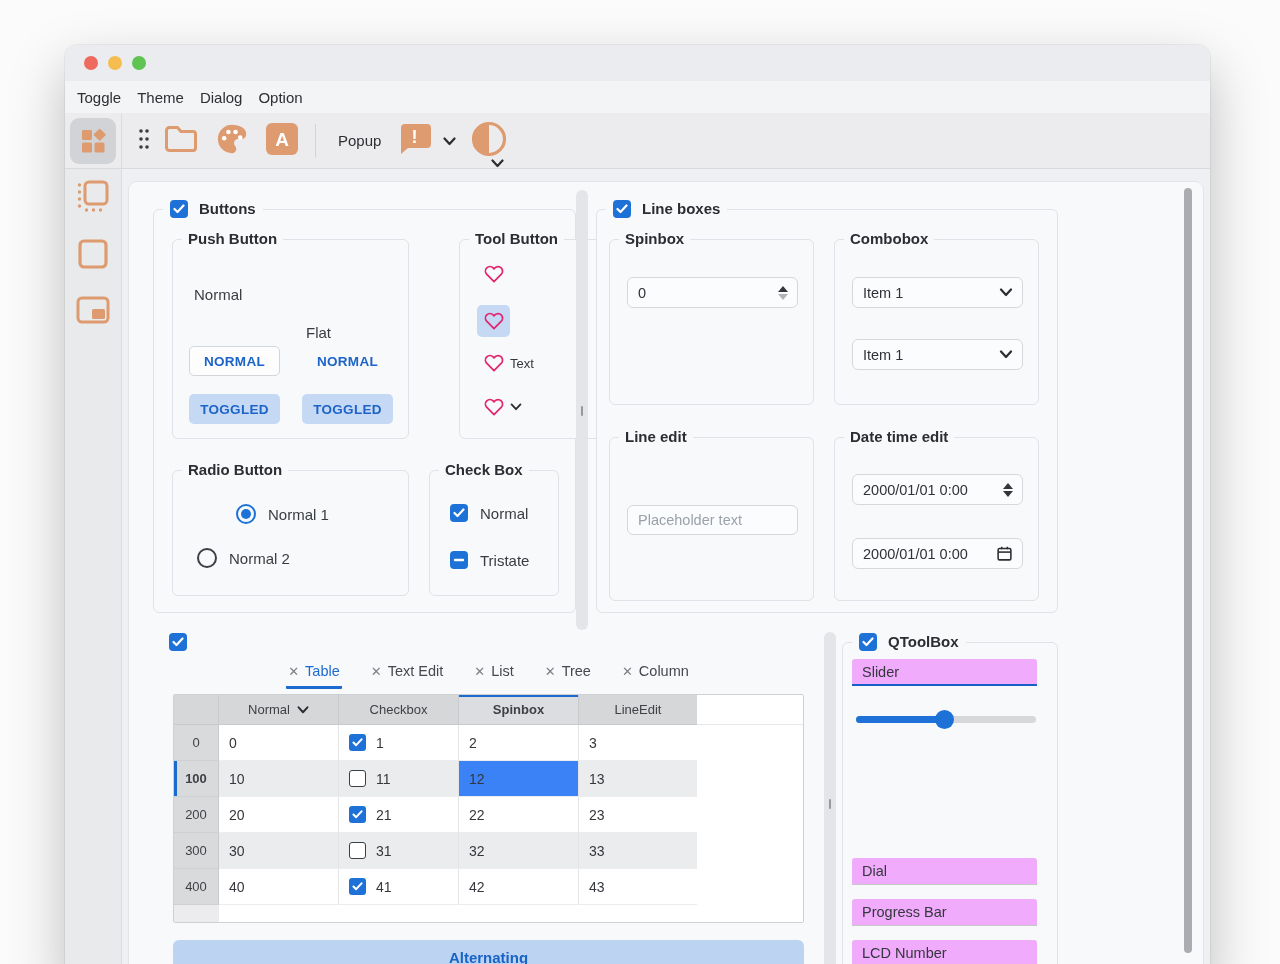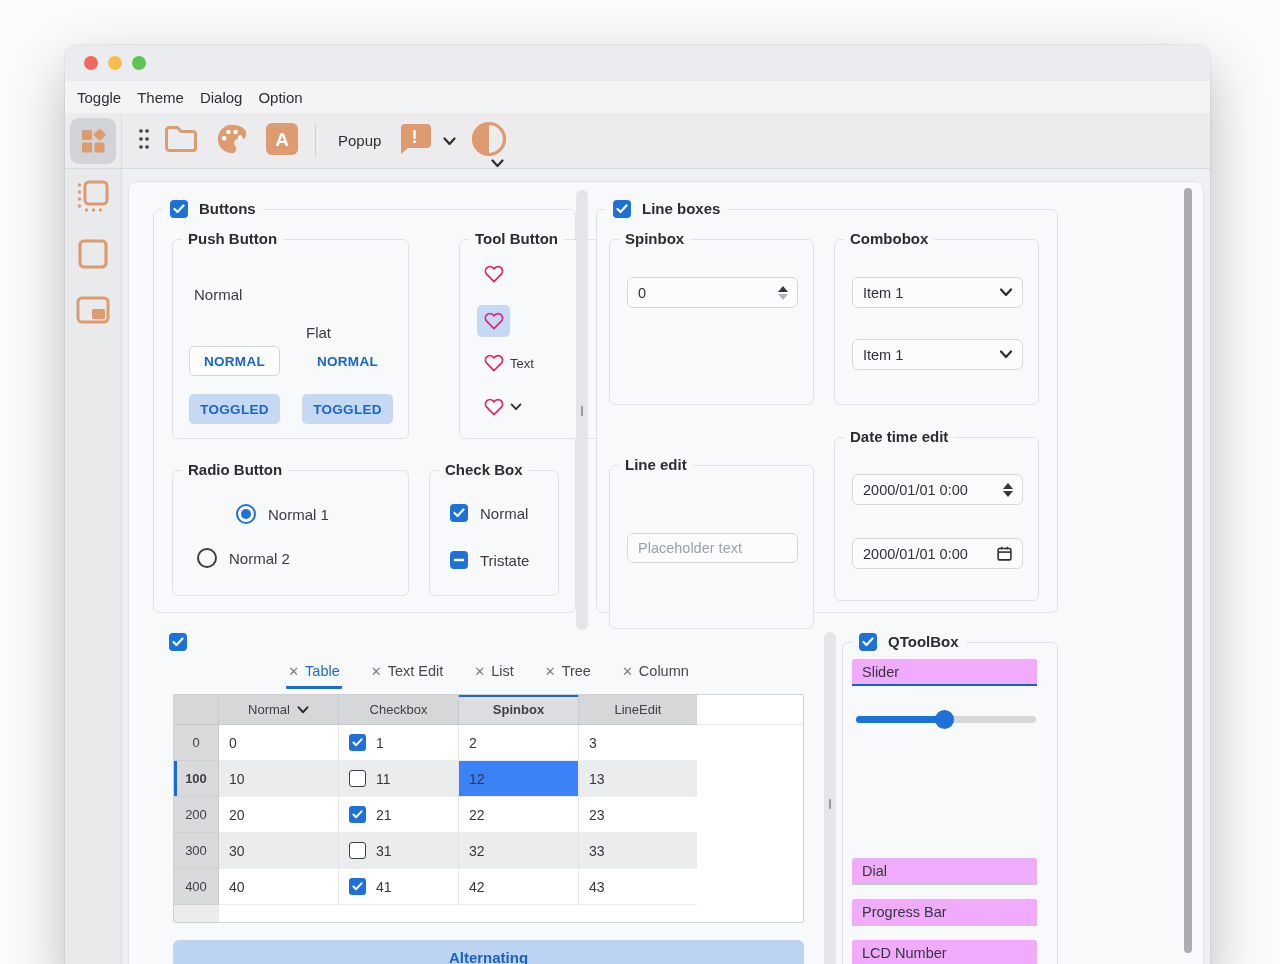--- a/index.html
+++ b/index.html
@@ -397,21 +397,21 @@
                 </svg>
             </div>
             <div class="field" style="left:17px; top:99px; width:171px;">
               <span class="grow">Item 1</span>
               <svg width="14" height="9" viewBox="0 0 13 9">
                 <polyline points="1.5,1.5 6.5,7 11.5,1.5" fill="none" stroke="#2c2d31" stroke-width="2.2" stroke-linecap="round" stroke-linejoin="round"></polyline>
                 </svg>
             </div>
           </div>
 
-          <div class="group" style="left:12px; top:227px; width:205px; height:164px;margin-top:28px;">
+          <div class="group" style="left:12px; top:227px; width:205px; height:164px;">
             <span class="stitle">Line edit</span>
             <input class="fin" style="left: 17px; top: 67px;" placeholder="Placeholder text">
           </div>
 
           <div class="group" style="left:237px; top:227px; width:205px; height:164px;">
             <span class="stitle">Date time edit</span>
             <div class="field" style="left:17px; top:36px; width:171px;">
               <span class="grow">2000/01/01 0:00</span>
               <span class="spins">
                 <svg width="10" height="6" viewBox="0 0 10 6">

